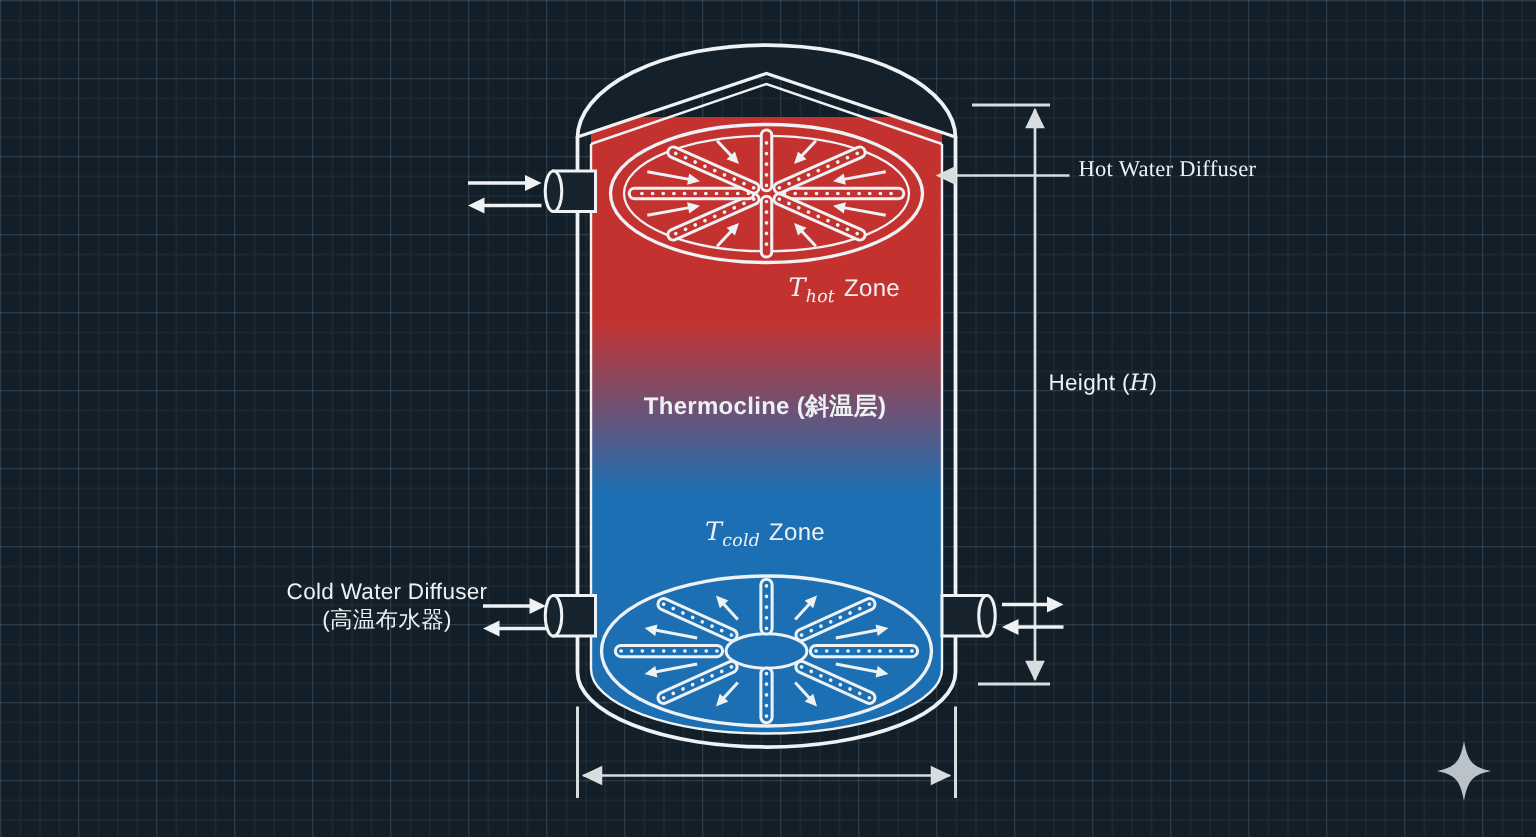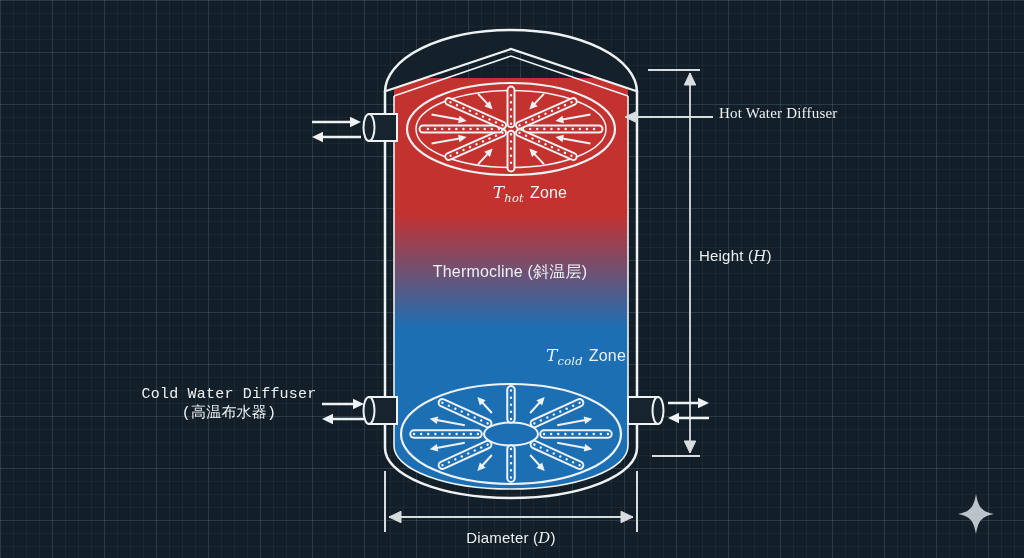--- a/index.html
+++ b/index.html
@@ -181,42 +181,39 @@
         <polygon points="322,419 333,413.72 333,424.28" fill="#eef2f4"></polygon>
         <line x1="668" y1="403" x2="702.95" y2="403" stroke="#eef2f4" stroke-width="2.4"></line>
         <polygon points="709,403 698,408.28 698,397.72" fill="#eef2f4"></polygon>
         <line x1="709" y1="418" x2="674.05" y2="418" stroke="#eef2f4" stroke-width="2.4"></line>
         <polygon points="668,418 679,412.72 679,423.28" fill="#eef2f4"></polygon>
       </g>
 
     <path d="M976 494 C978.5 508 982 511.5 994 514 C982 516.5 978.5 520 976 534 C973.5 520 970 516.5 958 514 C970 511.5 973.5 508 976 494 Z" fill="#b9c3c9"></path>
   </svg>
 
-  <div class="lbl zone center" style="left:430px;top:183px;width:200px;">
+  <div class="lbl zone center" style="left:400px;top:183px;width:200px;text-align:right;">
     <span class="math">T</span><sub class="math">hot</sub><span class="gap"></span><span>Zone</span>
   </div>
 
-  <div class="lbl zone center" style="left:360px;top:262px;width:300px;">
+  <div class="lbl zone center" style="left:360px;top:262px;width:300px;font-weight:bold;">
     <span>Thermocline (斜温层)</span>
   </div>
 
-  <div class="lbl zone center" style="left:426px;top:346px;width:200px;text-align:right;">
+  <div class="lbl zone center" style="left:410px;top:346px;width:200px;">
     <span class="math">T</span><sub class="math">cold</sub><span class="gap"></span><span>Zone</span>
   </div>
 
   <div class="lbl" style="left:719px;top:104px;font-family:Liberation Serif, serif;">
     <div>Hot Water Diffuser</div>
   </div>
 
-  <div class="lbl center" style="left:119px;top:385px;width:220px;font-family:Liberation Mono, monospace;">
+  <div class="lbl center" style="left:148px;top:385px;width:220px;">
     <div>Cold Water Diffuser</div>
     <div>(高温布水器)</div>
   </div>
 
   <div class="lbl" style="left:699px;top:246px;">
     <span>Height (</span><span class="math" style="font-size:15px">H</span><span>)</span>
   </div>
 
-  <div class="lbl center" style="left:411px;top:528px;width:200px;">
-    <span>Diameter (</span><span class="math" style="font-size:15px">D</span><span>)</span>
-  </div>
 
 </div>
 
 </body></html>

